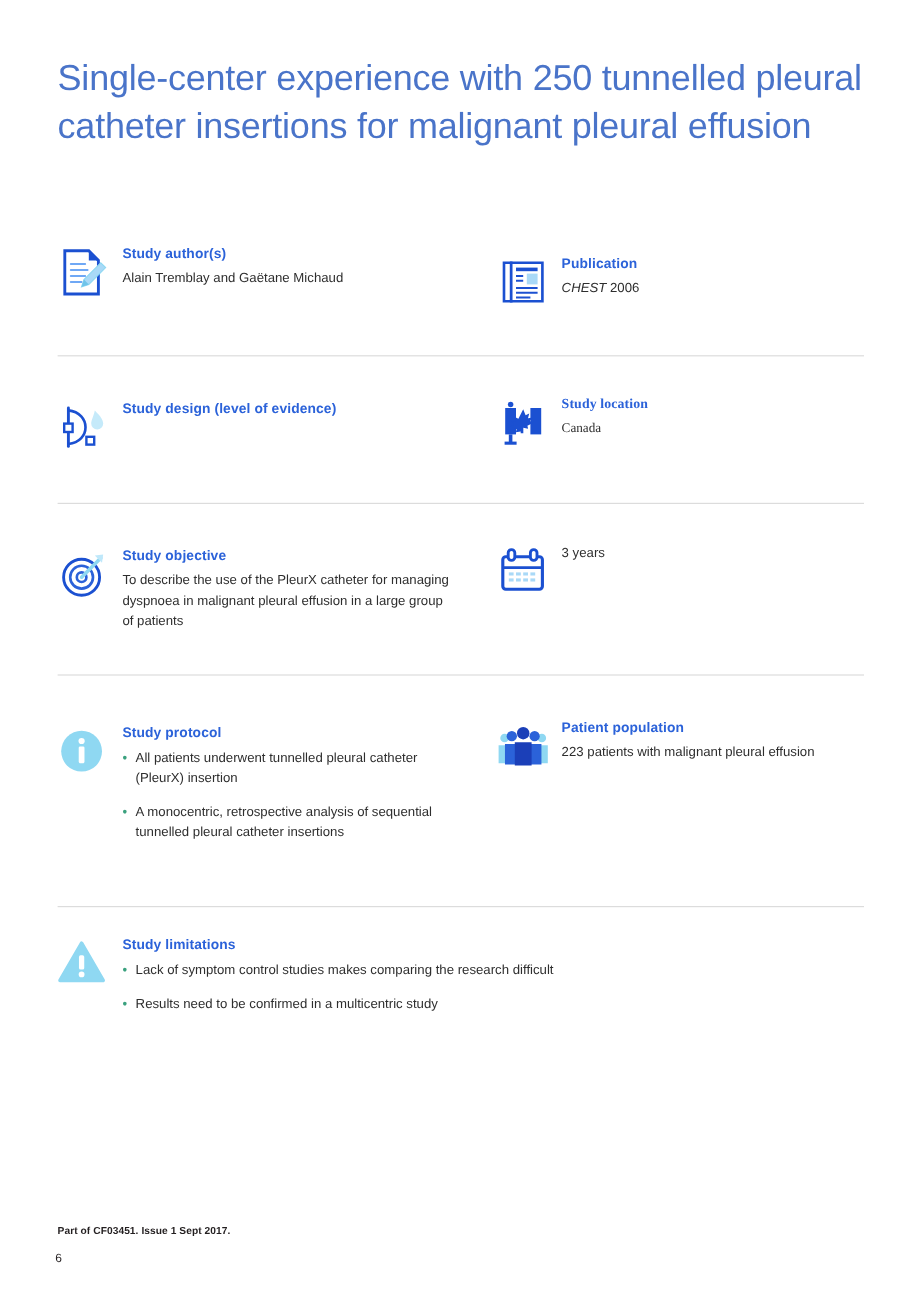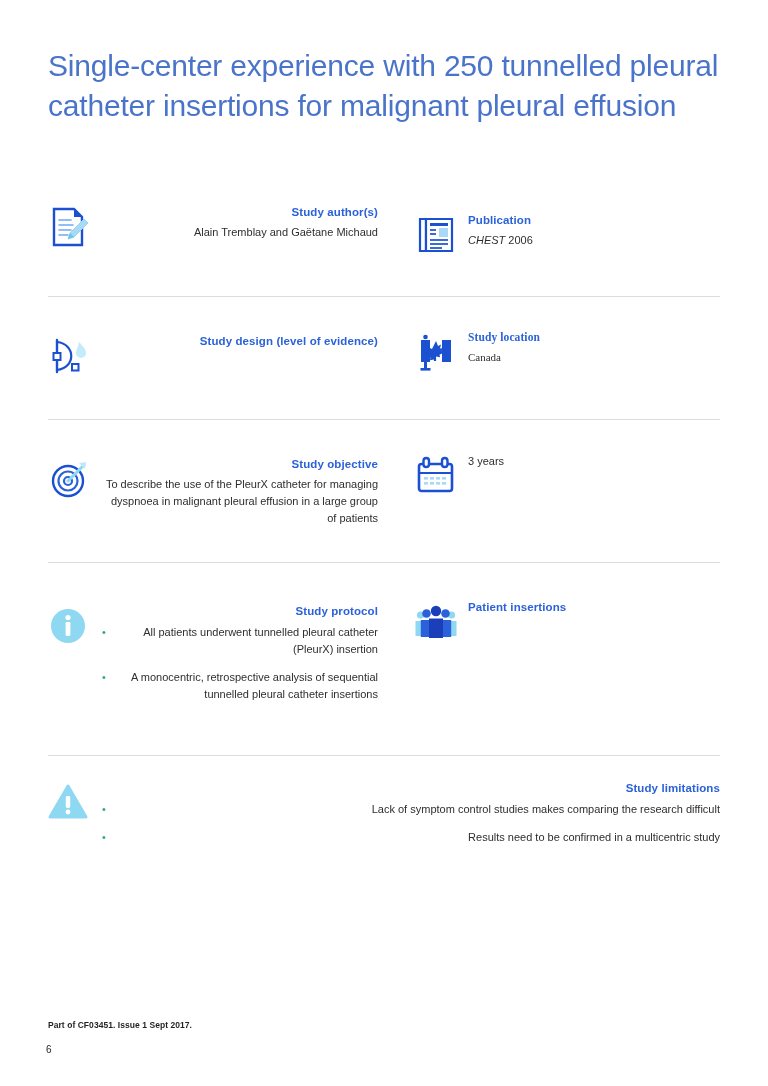--- a/index.html
+++ b/index.html
@@ -34,21 +34,21 @@
     color: #4a74c9;
     letter-spacing: -0.2px;
   }
 
   
   .row {
     position: absolute;
     left: 48px;
     width: 672px;
   }
-  .col-left  { position: absolute; left: 0px;   width: 330px; text-align: right; }
+  .col-left  { position: absolute; left: 0px;   width: 330px; }
   .col-right { position: absolute; left: 366px; width: 306px; }
 
   .item { position: relative; padding-left: 54px; }
   .item.wide { padding-left: 54px; }
 
   .icon-slot {
     position: absolute;
     left: 0;
     top: 0;
     width: 44px;
@@ -298,21 +298,22 @@
                 <path d="M6.8 20 h11.4 v17 H6.8 Z"></path>
               <circle cx="31.5" cy="13.5" r="4.3"></circle>
                 <path d="M25.8 20 h11.4 v17 H25.8 Z"></path>
             </g>
             <g fill="#1b3fb8">
               <circle cx="22" cy="11" r="5.2"></circle>
                 <path d="M15 18.5 h14 v19.5 h-14 Z"></path>
             </g>
           </svg>
         </span>
-        <p class="heading">Patient insertions</p>
+        <p class="heading">Patient population</p>
+        <p class="body-text">223 patients with malignant pleural effusion</p>
       </div>
     </div>
   </div>
 
   <div class="divider" style="top:755px;"></div>
 
   <div class="row" style="top:781px;">
     <div class="col-left" style="width:672px;">
       <div class="item wide">
         <span class="icon-slot">

